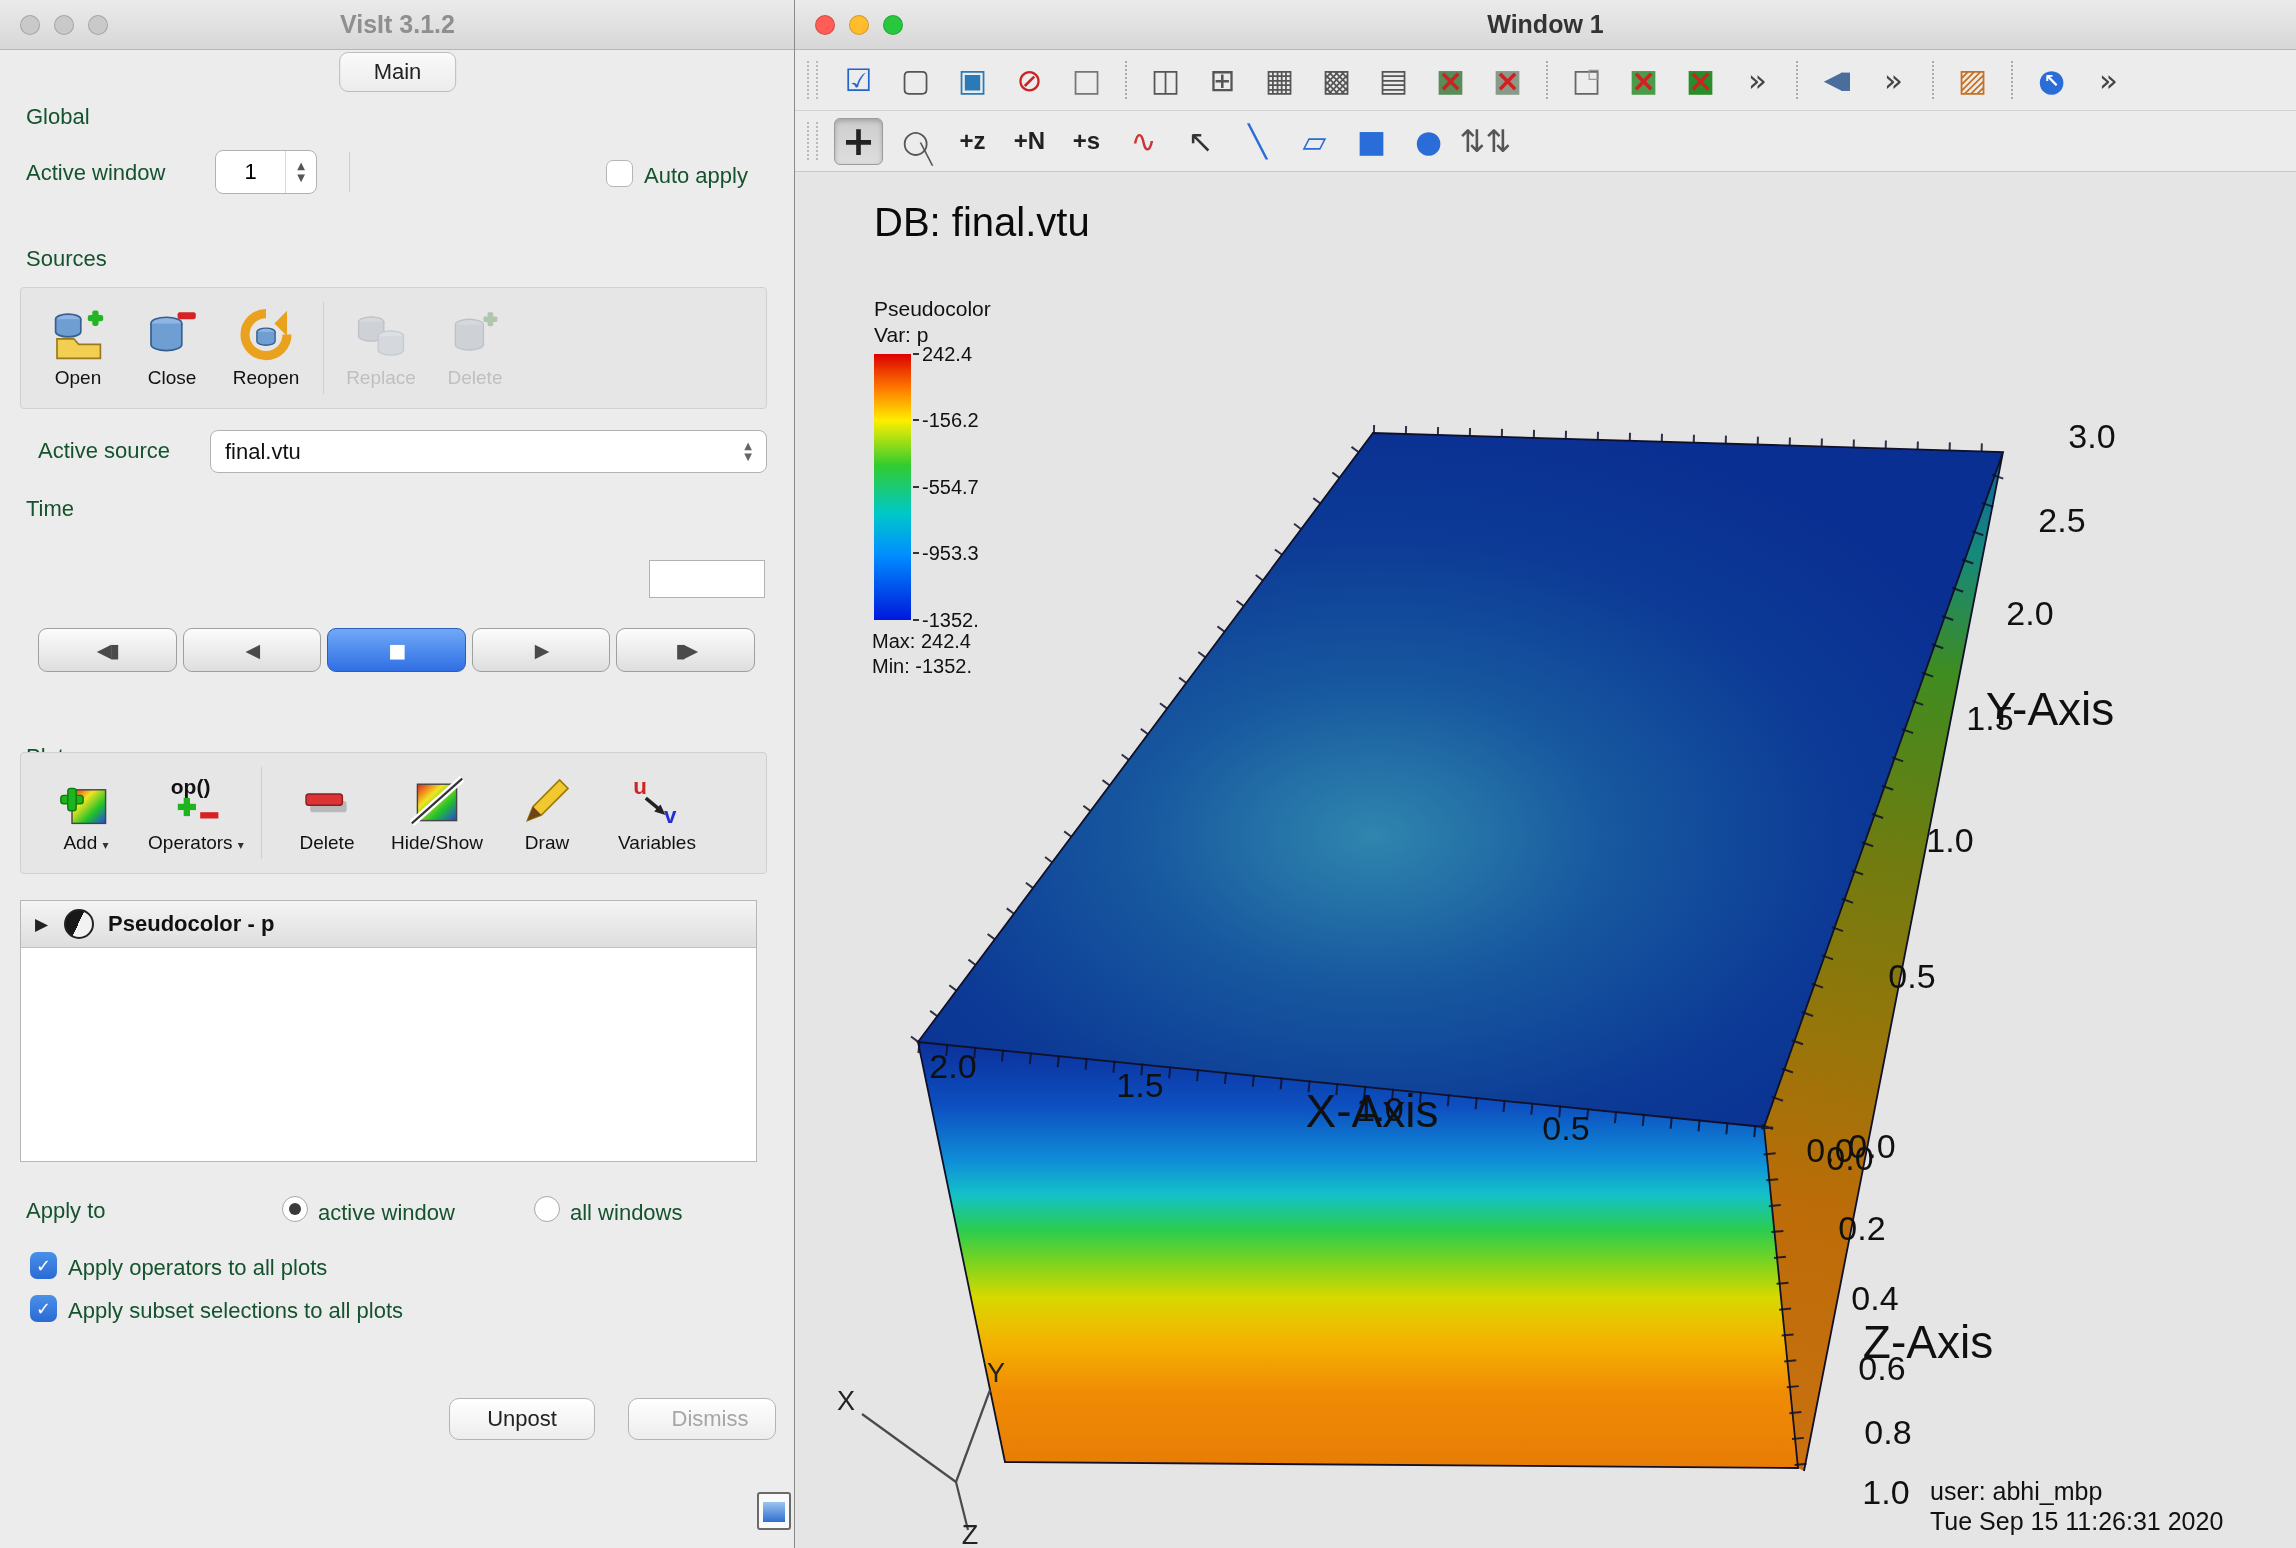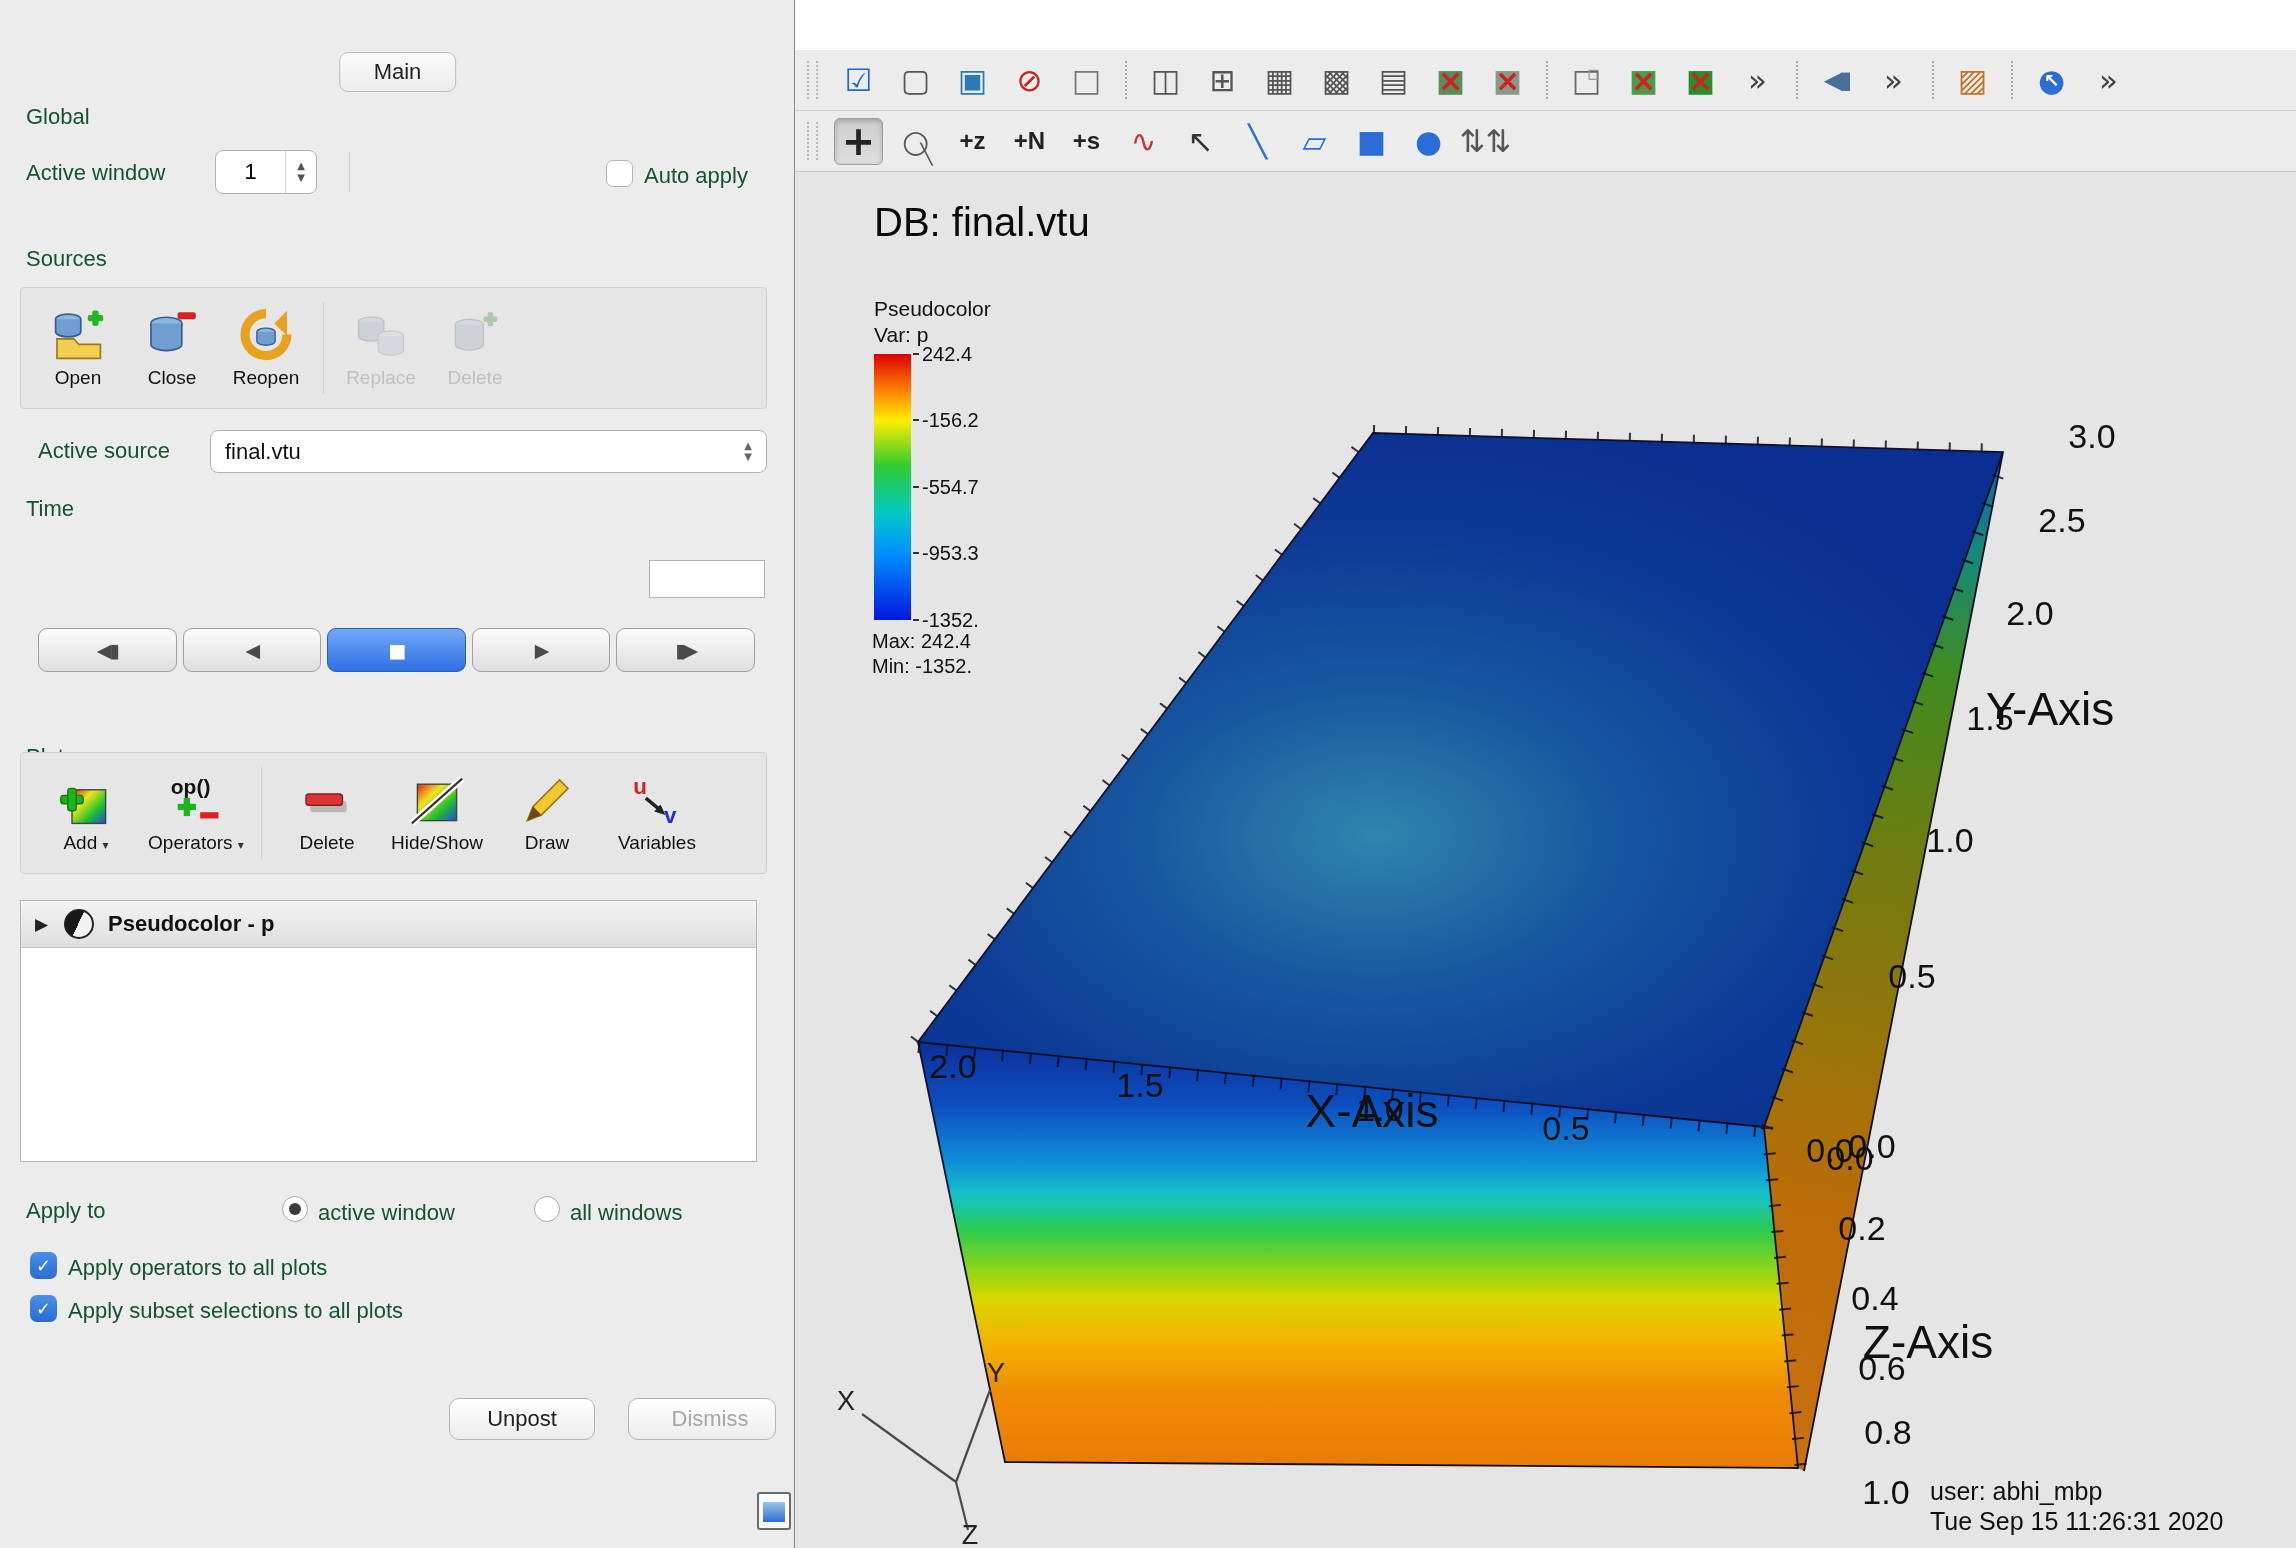--- a/index.html
+++ b/index.html
@@ -137,20 +137,28 @@
   [data-name="window-back-icon"] .glyph,[data-name="step-back-icon"] .glyph{letter-spacing:-3px;font-size:24px;}
 
   .canvas{position:absolute;left:0;top:172px;width:1501px;height:1376px;background:#e5e5e5;}
   .canvas svg{display:block;}
   .canvas text{font-family:"Liberation Sans",sans-serif;}
 </style>
 </head>
 <body>
 
 <div class="win" id="left-win" data-name="visit-main-window">
+  <div class="titlebar" data-name="left-titlebar">
+    <div class="lights" data-name="traffic-lights">
+      <div class="light inactive" data-name="close-button"></div>
+      <div class="light inactive" data-name="minimize-button"></div>
+      <div class="light inactive" data-name="zoom-button"></div>
+    </div>
+    <div class="tb-title" data-name="window-title">VisIt 3.1.2</div>
+  </div>
 
   <div class="main-tab" data-name="tab-main">Main</div>
 
   <div class="txt" id="global-label" data-name="global-section-label">Global</div>
 
   <div class="txt" id="aw-label" data-name="active-window-label">Active window</div>
   <div class="stepper" data-name="active-window-stepper">
     <div class="val" data-name="active-window-value">1</div>
     <div class="arrows" data-name="stepper-arrows-icon">
       <span data-name="stepper-up-icon">▲</span>
@@ -341,20 +349,28 @@
     </div>
   <div class="txt" id="chk2-label" data-name="apply-subset-label">Apply subset selections to all plots</div>
 
   <div class="btn" id="unpost-btn" data-name="unpost-button">Unpost</div>
   <div class="btn" id="dismiss-btn" data-name="dismiss-button">Dismiss</div>
 
   <div class="post-icon" data-name="mini-window-icon"></div>
 </div>
 
 <div class="win" id="right-win" data-name="viewer-window">
+  <div class="titlebar" data-name="right-titlebar">
+    <div class="lights" data-name="traffic-lights">
+      <div class="light red" data-name="close-button"></div>
+      <div class="light yellow" data-name="minimize-button"></div>
+      <div class="light green" data-name="zoom-button"></div>
+    </div>
+    <div class="tb-title" data-name="window-title">Window 1</div>
+  </div>
 
   <div class="tbar" id="tbar1" data-name="window-toolbar-row1">
 
   <div class="tb-handle" data-name="toolbar-handle">
         <span class="glyph"></span>
         
       </div>
       <div class="tb-item" data-name="active-window-check-icon">
         <span class="glyph" style="color: rgb(34, 102, 204);">☑</span>
 

